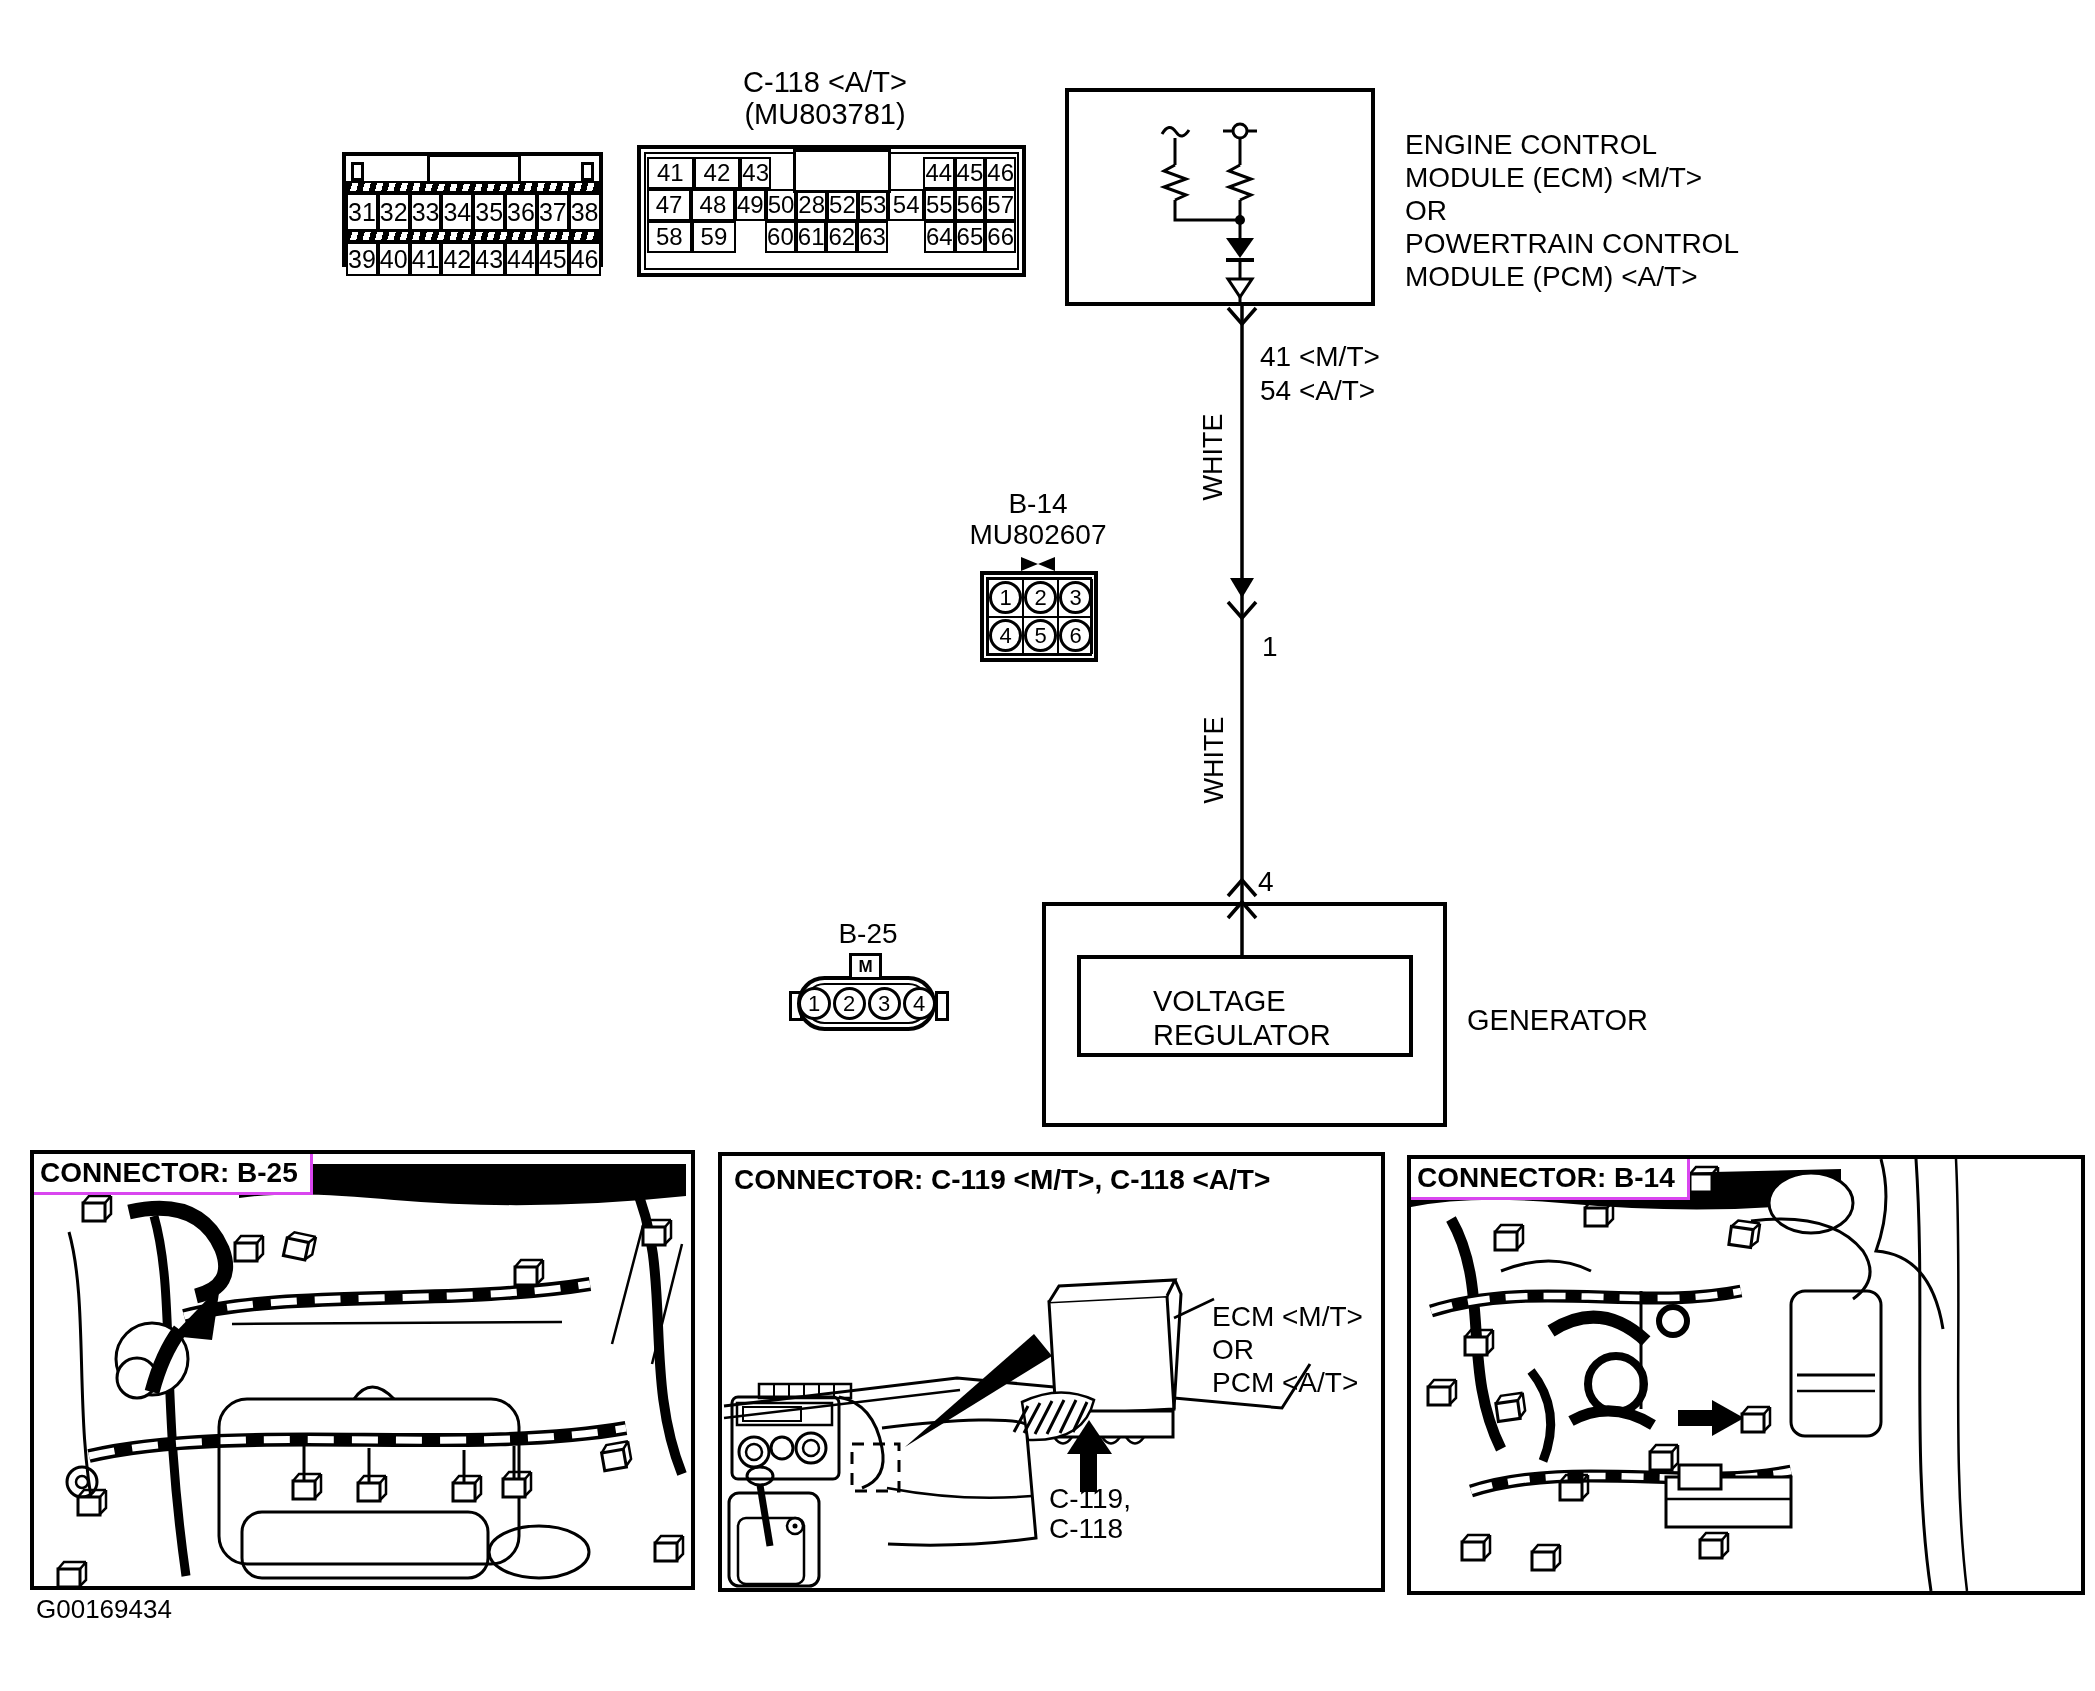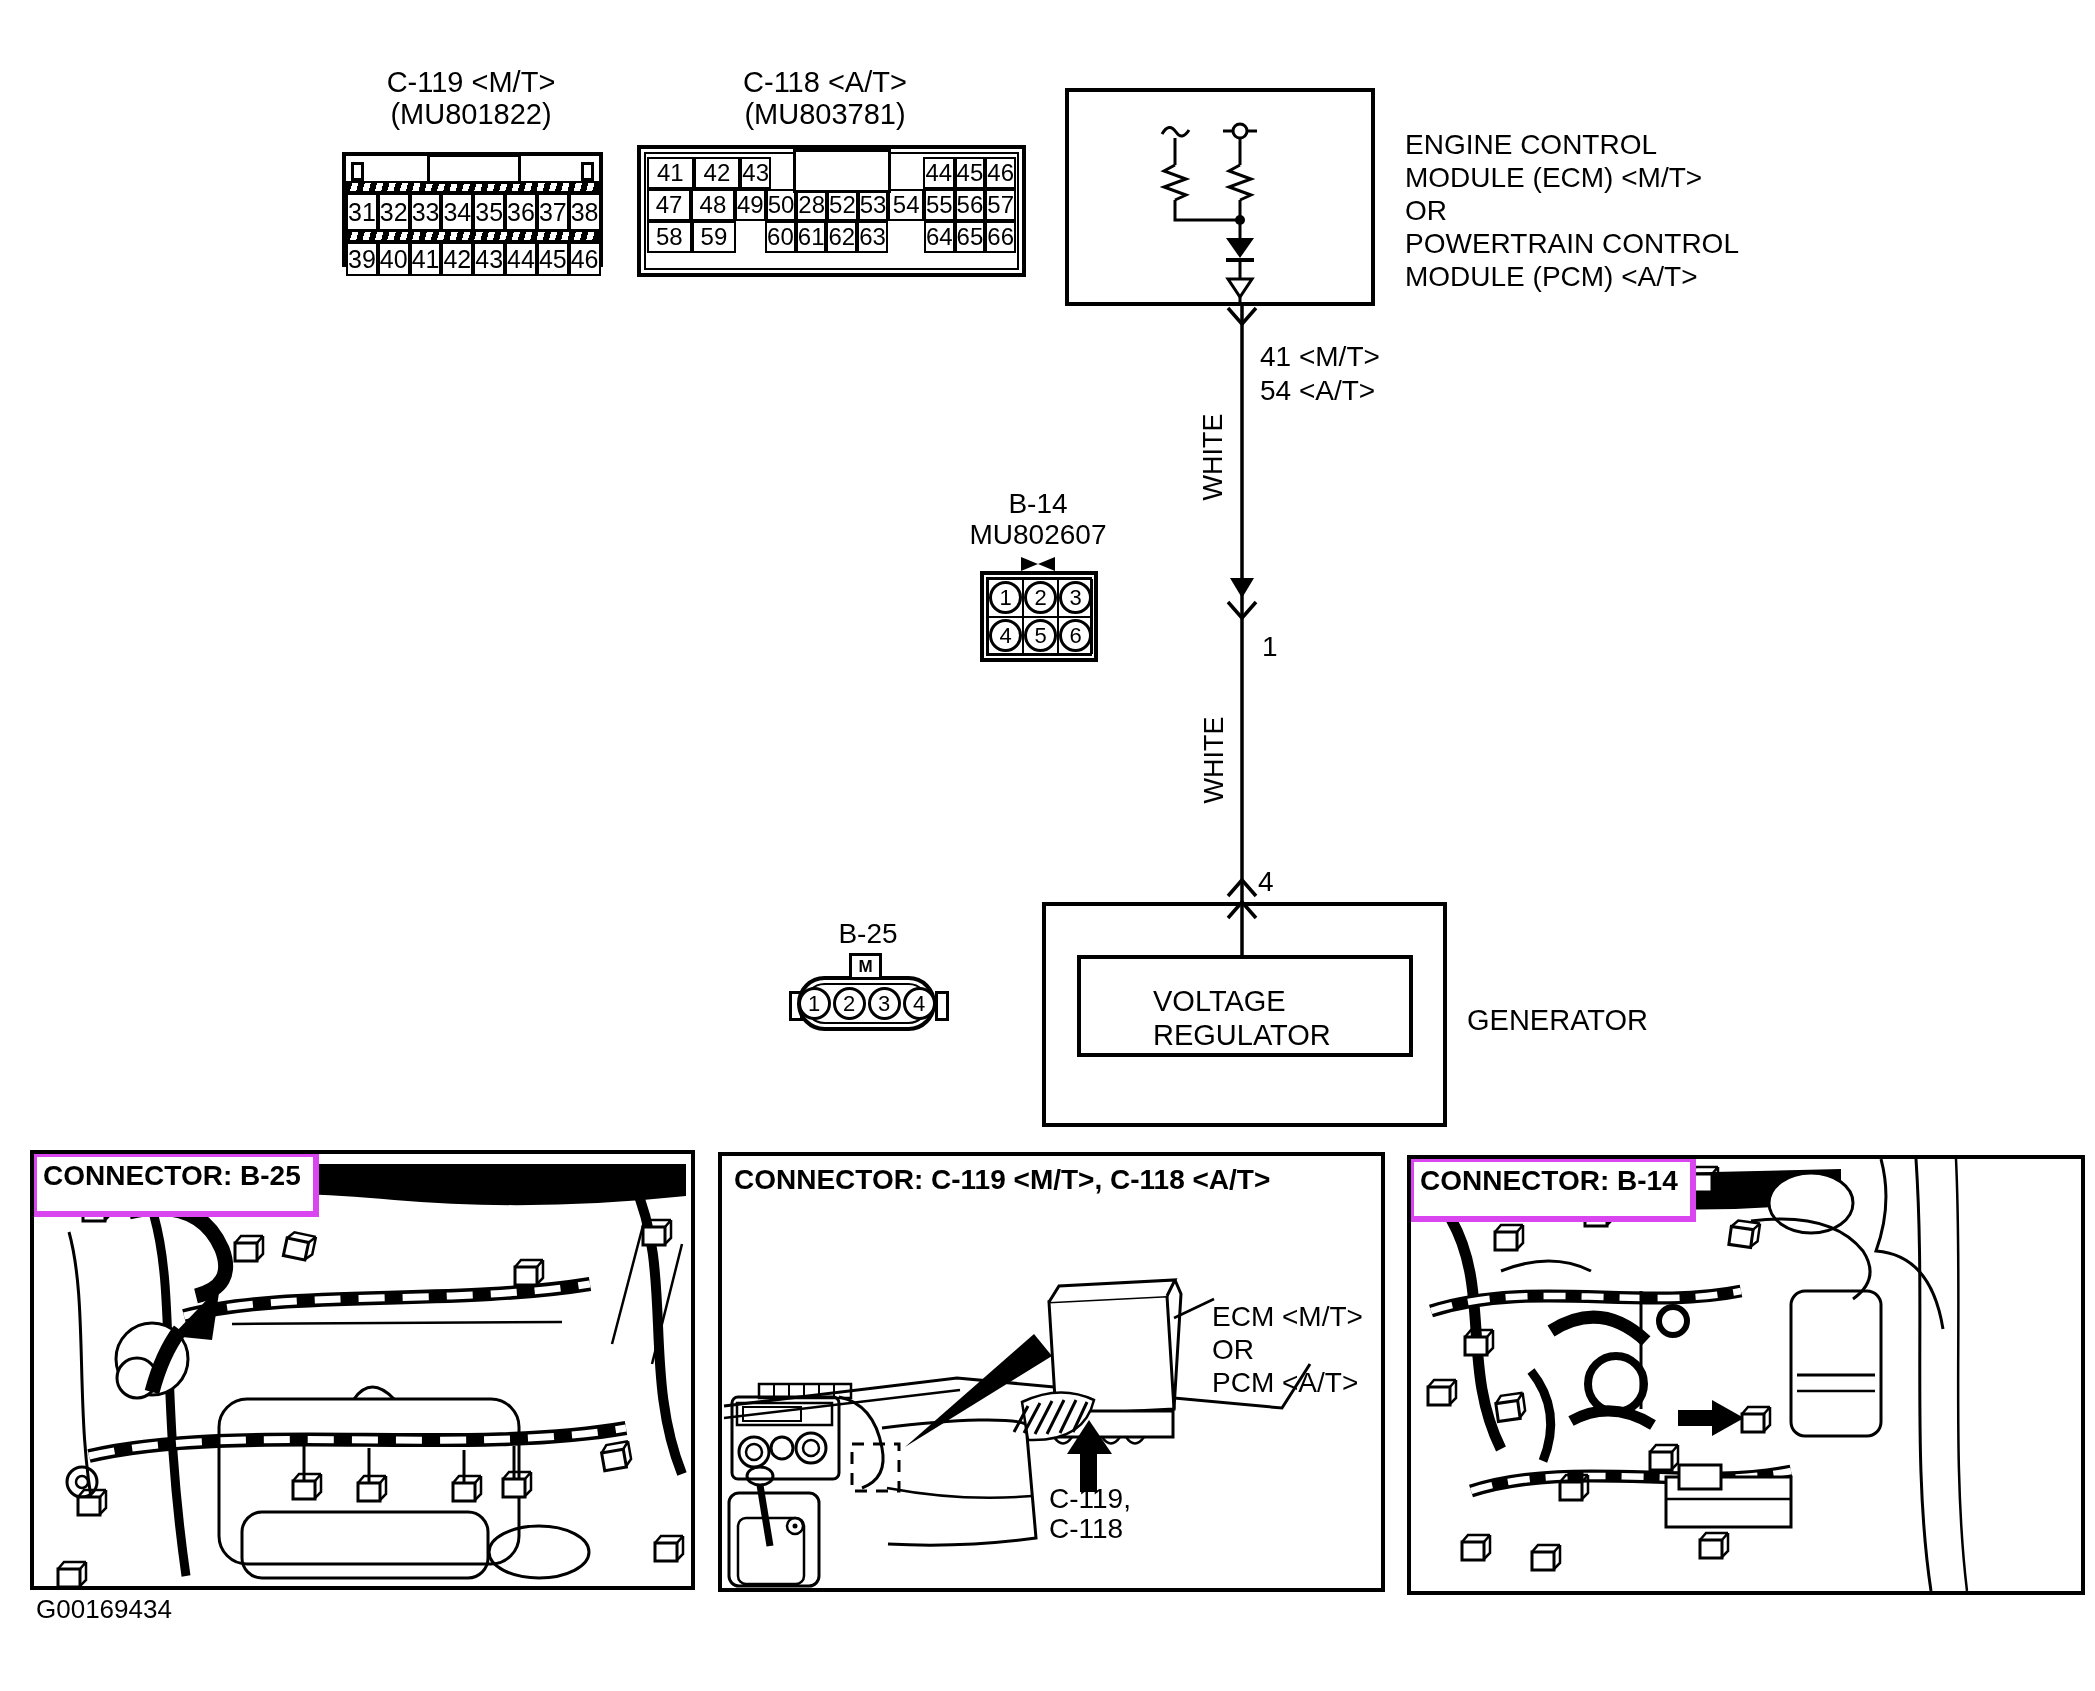--- a/index.html
+++ b/index.html
@@ -54,34 +54,30 @@
 
   
   .genbox{position:absolute;left:1042px;top:902px;width:397px;height:217px;border:4px solid #000;background:#fff;}
   .vrbox{position:absolute;left:1077px;top:955px;width:328px;height:94px;border:4px solid #000;background:#fff;}
   .vrtext{position:absolute;left:72px;top:25px;font-size:29px;line-height:34px;}
 
   
   .panel{position:absolute;border:4px solid #000;background:#fff;overflow:hidden;}
   .panel svg{position:absolute;left:0;top:0;}
   .ptitle{position:absolute;z-index:6;background:#fff;font-size:28px;font-weight:bold;white-space:nowrap;}
-  .ptitle.boxed{border:6px solid #d946ef;padding:3px 12px 19px 6px;left:-3px;top:-3px;}
+  .ptitle.boxed{border:3px solid #d946ef;padding:3px 12px 3px 6px;left:-3px;top:-3px;}
   .ptitle.plain{left:12px;top:8px;}
   svg{display:block;}
   .wiresvg{position:absolute;left:1140px;top:300px;z-index:3;pointer-events:none;}
 </style>
 </head>
 <body>
 
 <div class="page">
 
-  <div class="abs ctr title2" style="left:346px;top:66px;width:250px;">
-    <div>C-119 &lt;M/T&gt;</div>
-    <div>(MU801822)</div>
-  </div>
   <div class="conn119">
     <div class="c119-top">
       <div class="c119-tab"></div>
       <div class="c119-notch" style="left:5px;"></div>
       <div class="c119-notch" style="right:5px;"></div>
     </div>
     <div class="hatch"></div>
     <div class="pinrow8 r1" style="height:37px;">
         <div class="pc">31</div>
         <div class="pc">32</div>

